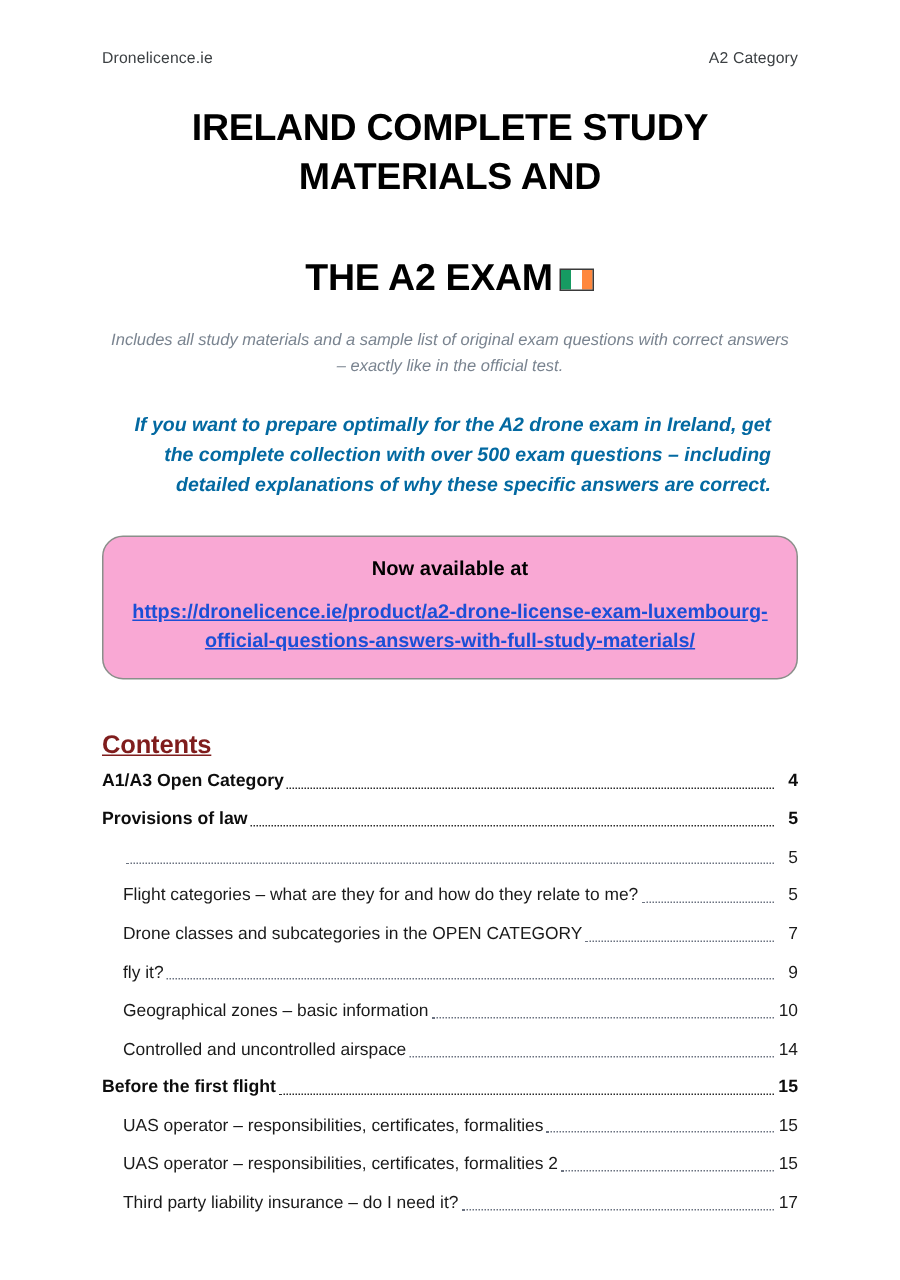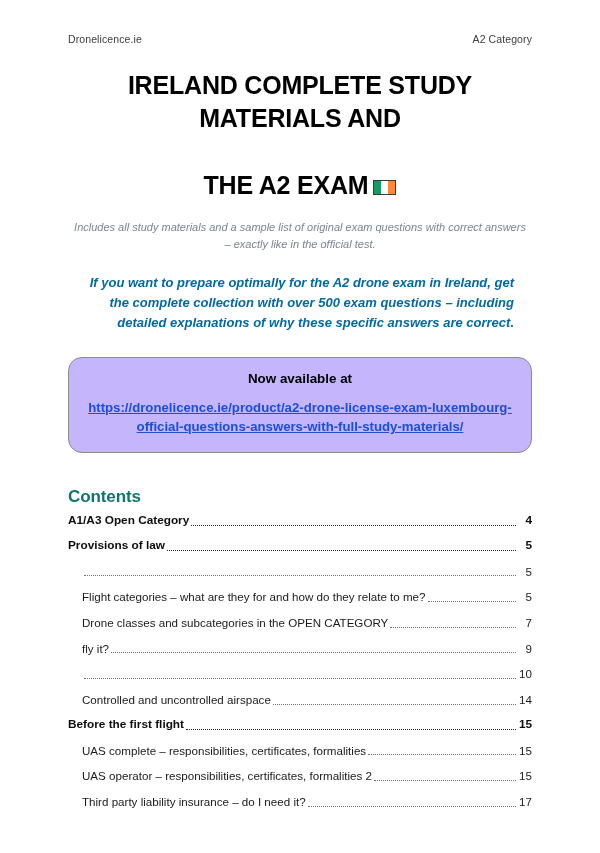--- a/index.html
+++ b/index.html
@@ -79,21 +79,21 @@
     line-height: 1.52;
     color: #0369a1;
     padding: 0 18px;
   }
 
   
   .promo-box {
     margin: 24px 0 0 0;
     border: 1.3px solid #8a8f8a;
     border-radius: 14px;
-    background: #c4b5fd;
+    background: #f9a8d4;
     padding: 13px 16px 16px 16px;
     text-align: center;
   }
   .promo-heading {
     font-size: 13.4px;
     font-weight: bold;
     color: #000000;
     margin-bottom: 12px;
   }
   .promo-link {
@@ -105,22 +105,23 @@
     line-height: 1.45;
     word-break: break-all;
     cursor: pointer;
   }
 
   
   .contents-heading {
     margin: 34px 0 6px 0;
     font-size: 17px;
     font-weight: bold;
-    color: #0f766e;
+    color: #7f1d1d;
     letter-spacing: -0.1px;
+    text-decoration: underline;
   }
 
   .toc {
     margin: 0;
   }
   .toc-entry {
     display: flex;
     align-items: flex-end;
     font-size: 11.6px;
     color: #1a1a1a;
@@ -226,35 +227,36 @@
         <span class="toc-page">7</span>
       </div>
       <div class="toc-entry level-2 wrap">
         <div class="toc-wrap-tail">
           <span class="toc-label">fly it?</span>
           <span class="toc-leader"></span>
           <span class="toc-page">9</span>
         </div>
       </div>
       <div class="toc-entry level-2">
+        <span class="toc-label">Geographical zones – basic information</span>
         <span class="toc-leader"></span>
         <span class="toc-page">10</span>
       </div>
       <div class="toc-entry level-2">
         <span class="toc-label">Controlled and uncontrolled airspace</span>
         <span class="toc-leader"></span>
         <span class="toc-page">14</span>
       </div>
       <div class="toc-entry level-1">
         <span class="toc-label">Before the first flight</span>
         <span class="toc-leader"></span>
         <span class="toc-page">15</span>
       </div>
       <div class="toc-entry level-2">
-        <span class="toc-label">UAS complete – responsibilities, certificates, formalities</span>
+        <span class="toc-label">UAS operator – responsibilities, certificates, formalities</span>
         <span class="toc-leader"></span>
         <span class="toc-page">15</span>
       </div>
       <div class="toc-entry level-2">
         <span class="toc-label">UAS operator – responsibilities, certificates, formalities 2</span>
         <span class="toc-leader"></span>
         <span class="toc-page">15</span>
       </div>
       <div class="toc-entry level-2">
         <span class="toc-label">Third party liability insurance – do I need it?</span>

